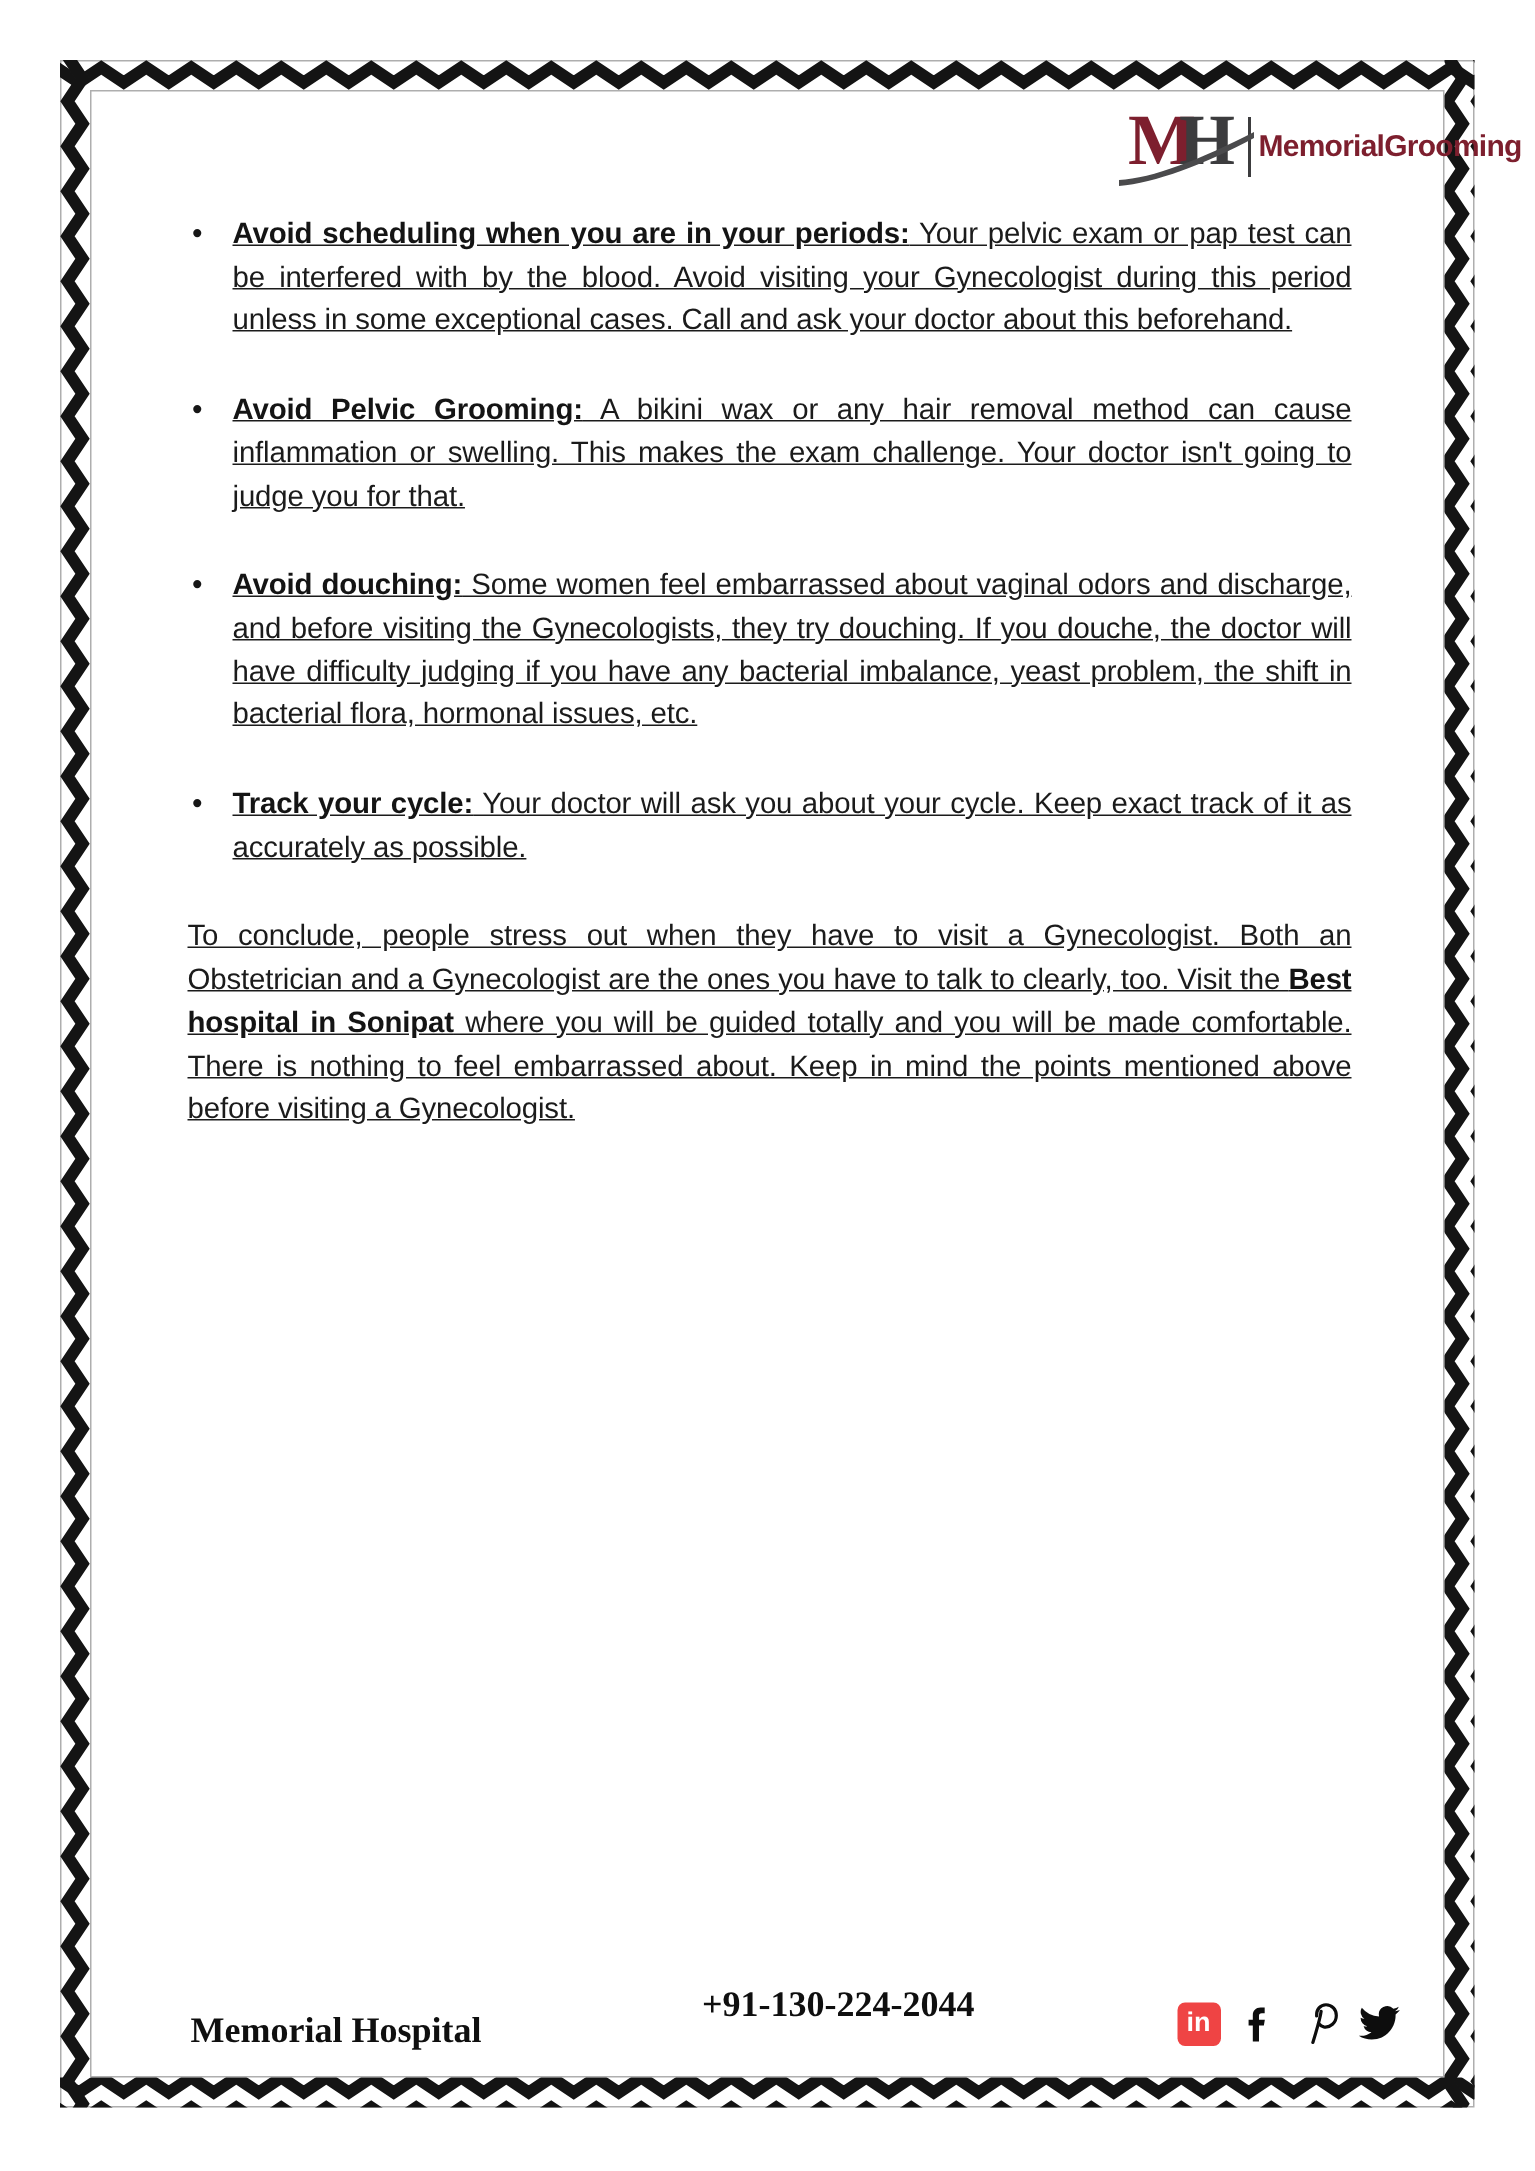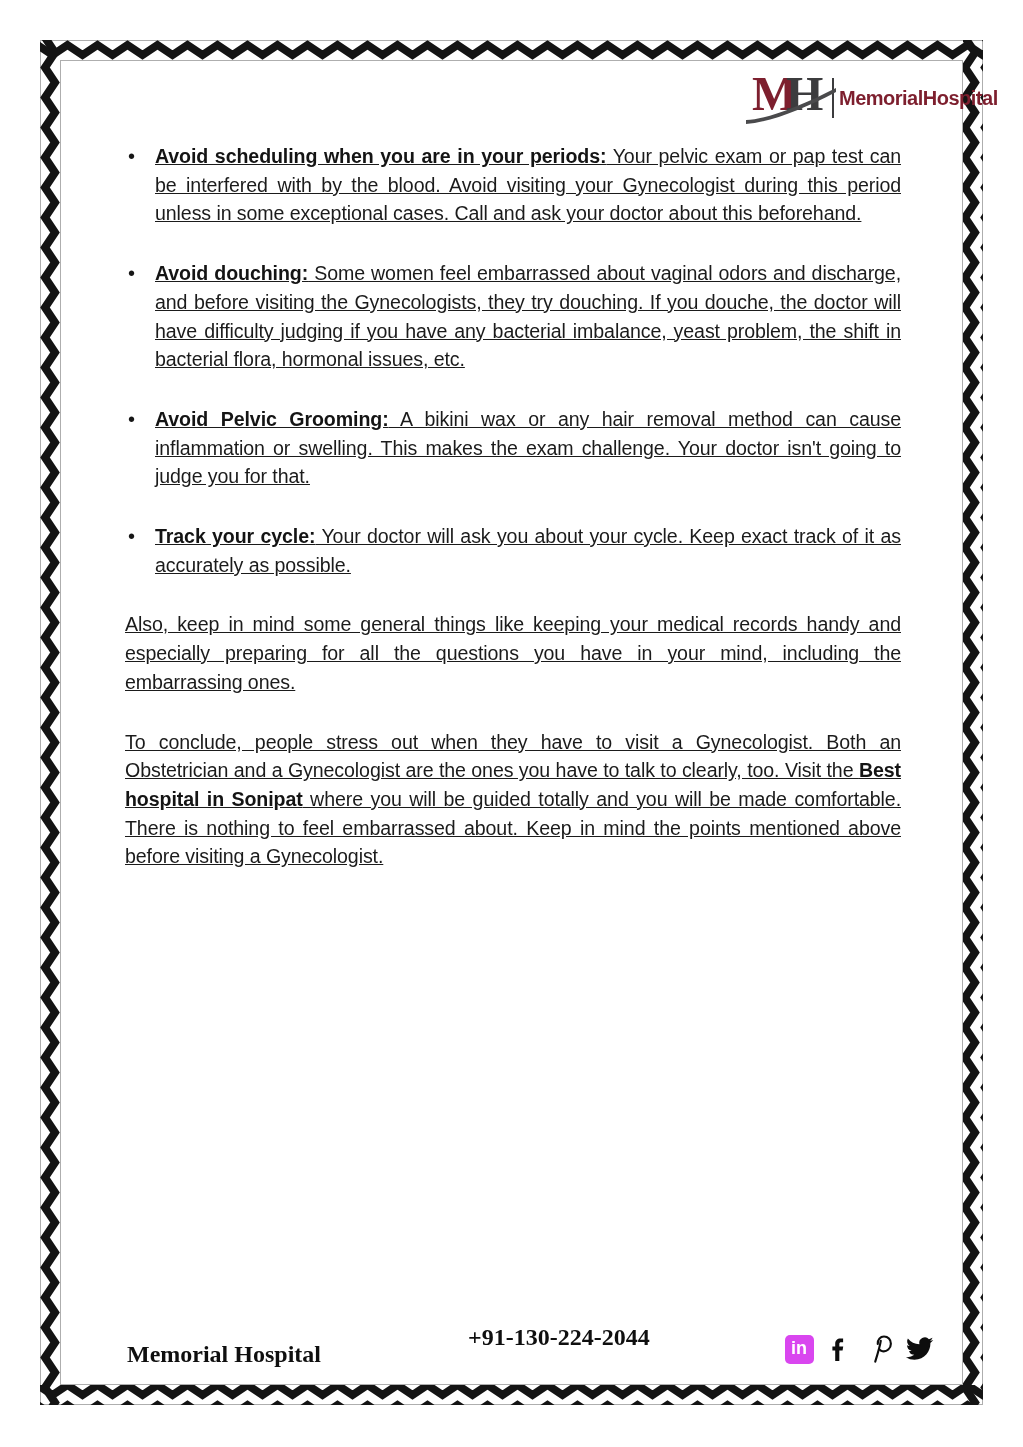--- a/index.html
+++ b/index.html
@@ -59,21 +59,21 @@
   .footer-phone{
     position:absolute;left:468px;top:1324px;
     font-family:"Liberation Serif", serif;font-weight:bold;font-size:24px;color:#0f0f0f;
   }
   .social{
     position:absolute;left:784px;top:1332px;
     display:flex;align-items:center;gap:10px;height:34px;
   }
   .icon-box{width:30px;height:30px;display:flex;align-items:center;justify-content:center;}
   .li-badge{
-    width:29px;height:29px;border-radius:5px;background:#d946ef;
+    width:29px;height:29px;border-radius:5px;background:#ef4444;
     color:#ffffff;font-weight:bold;font-size:18px;letter-spacing:0;
     display:flex;align-items:center;justify-content:center;line-height:1;
     padding-bottom:2px;box-sizing:border-box;
   }
 </style>
 </head>
 <body>
 
 <div class="page">
 
@@ -100,41 +100,40 @@
     <div class="monogram">
       <span class="m" style="color:#7d1f2e">M</span>
       <span class="h" style="color:#3c3c3e">H</span>
       <svg width="90" height="56" viewBox="0 0 90 56">
         <path d="M0 50 C 22 49, 55 36, 90 18 L 90 22 C 56 40, 24 52, 0 54 Z" fill="#4a4a4c"></path>
       </svg>
     </div>
     <div class="logo-sep"></div>
     <div class="logo-text">
       <span style="color:#7d1f2e">Memorial</span>
-      <span style="color:#7d1f2e">Hospital</span>
+      <span style="color:#7d1f2e">Grooming</span>
     </div>
   </div>
 
   <div class="content">
     <ul class="bullets">
       <li>
         <span class="lead">Avoid scheduling when you are in your periods:</span><span> Your pelvic exam or pap test can be interfered with by the blood. Avoid visiting your Gynecologist during this period unless in some exceptional cases. Call and ask your doctor about this beforehand.</span>
       </li>
       <li>
-        <span class="lead">Avoid douching:</span><span> Some women feel embarrassed about vaginal odors and discharge, and before visiting the Gynecologists, they try douching. If you douche, the doctor will have difficulty judging if you have any bacterial imbalance, yeast problem, the shift in bacterial flora, hormonal issues, etc.</span>
+        <span class="lead">Avoid Pelvic Grooming:</span><span> A bikini wax or any hair removal method can cause inflammation or swelling. This makes the exam challenge. Your doctor isn't going to judge you for that.</span>
       </li>
       <li>
-        <span class="lead">Avoid Pelvic Grooming:</span><span> A bikini wax or any hair removal method can cause inflammation or swelling. This makes the exam challenge. Your doctor isn't going to judge you for that.</span>
+        <span class="lead">Avoid douching:</span><span> Some women feel embarrassed about vaginal odors and discharge, and before visiting the Gynecologists, they try douching. If you douche, the doctor will have difficulty judging if you have any bacterial imbalance, yeast problem, the shift in bacterial flora, hormonal issues, etc.</span>
       </li>
       <li>
         <span class="lead">Track your cycle:</span><span> Your doctor will ask you about your cycle. Keep exact track of it as accurately as possible.</span>
       </li>
     </ul>
 
-    <p class="para">Also, keep in mind some general things like keeping your medical records handy and especially preparing for all the questions you have in your mind, including the embarrassing ones.</p>
 
     <p class="para">
       <span>To conclude, people stress out when they have to visit a Gynecologist. Both an Obstetrician and a Gynecologist are the ones you have to talk to clearly, too. Visit the </span><span class="lead">Best hospital in Sonipat</span><span> where you will be guided totally and you will be made comfortable. There is nothing to feel embarrassed about. Keep in mind the points mentioned above before visiting a Gynecologist.</span>
     </p>
 
   </div>
 
   <div class="footer-org">Memorial Hospital</div>
   <div class="footer-phone">+91-130-224-2044</div>
 

